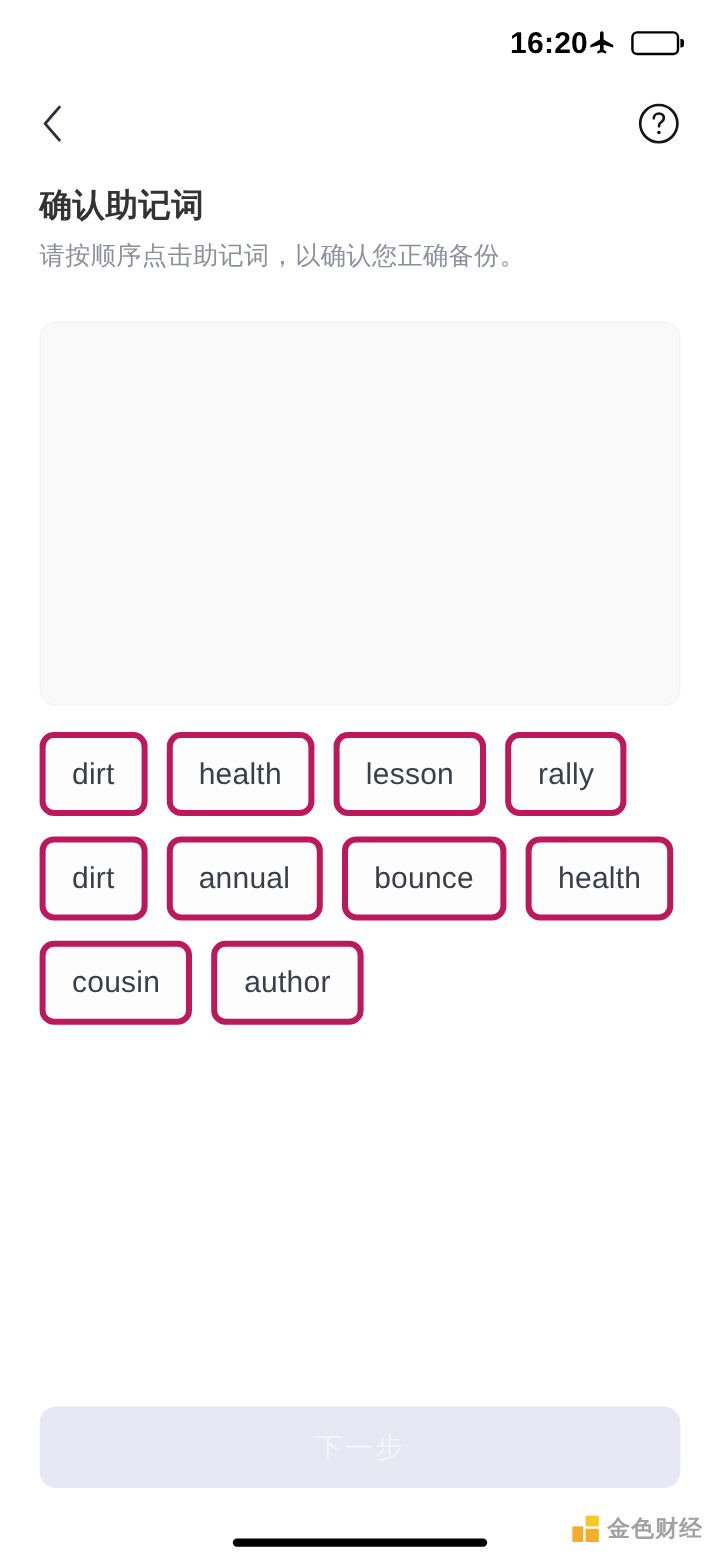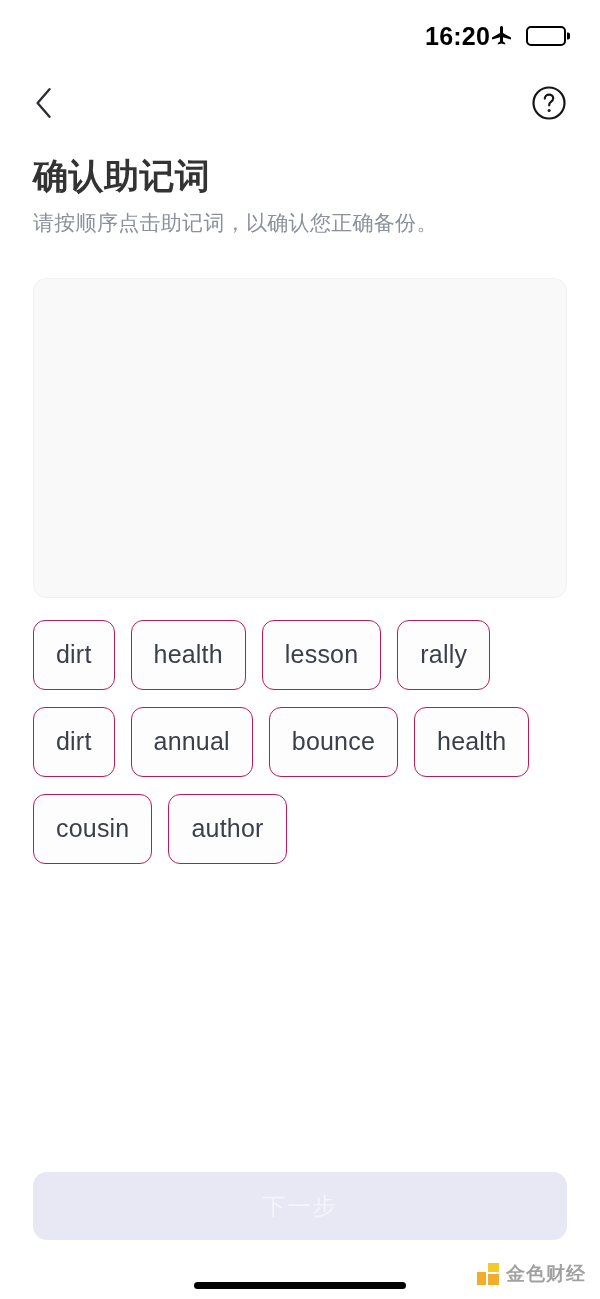--- a/index.html
+++ b/index.html
@@ -89,21 +89,21 @@
     height: 36px;
     cursor: pointer;
   }
   .help-btn svg { display: block; }
 
   
   .heading {
     padding: 22px 33px 0 33px;
   }
   .page-title {
-    font-size: 35px;
+    font-size: 27px;
     font-weight: bold;
     color: #333333;
     line-height: 1.15;
     margin: 0;
     letter-spacing: 0.5px;
   }
   .page-subtitle {
     font-size: 21px;
     color: #8b909b;
     line-height: 1.4;
@@ -128,21 +128,21 @@
 
   
   .word-bank {
     margin: 22px 33px 0 33px;
     display: flex;
     flex-wrap: wrap;
     gap: 17px 16px;
   }
   .word-chip {
     background: #fdfdfd;
-    border: 1px solid #be185d;
+    border: 5px solid #be185d;
     border-radius: 12px;
     height: 70px;
     padding: 0 22px;
     display: flex;
     align-items: center;
     justify-content: center;
     font-size: 25px;
     color: #3b3f49;
     cursor: pointer;
     box-sizing: border-box;

